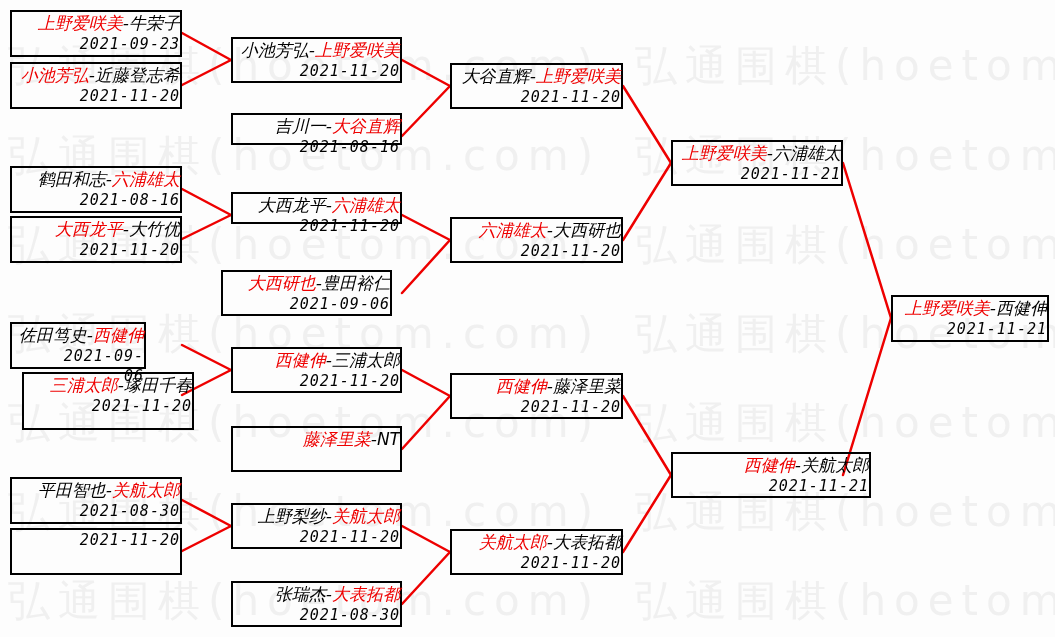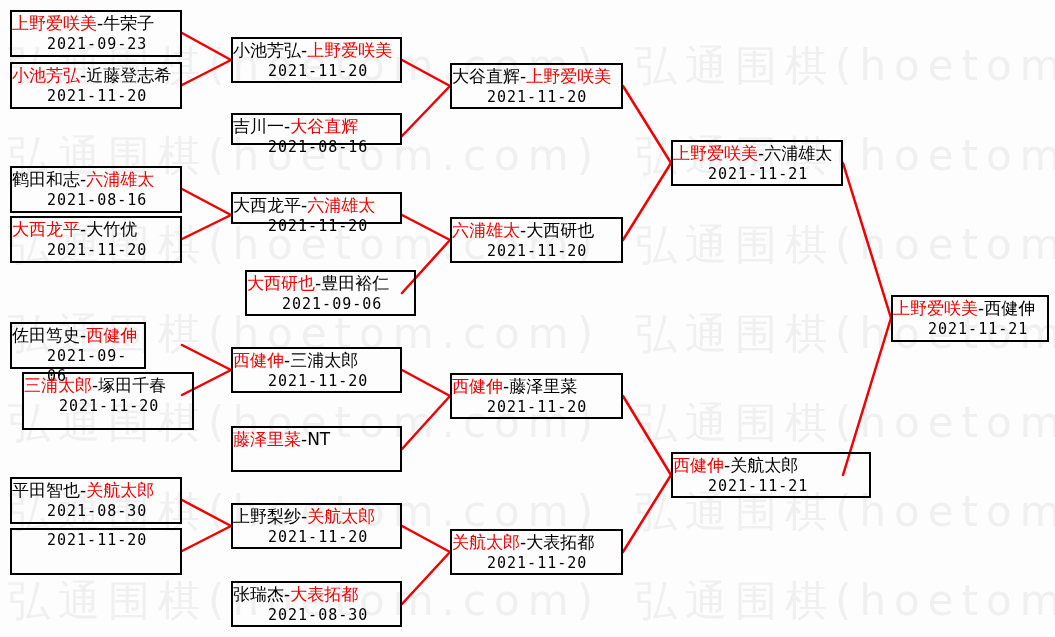--- a/index.html
+++ b/index.html
@@ -17,21 +17,21 @@
     color:var(--wm); font-family:"DejaVu Sans", sans-serif;
   }
   .wm-row .t2{margin-left:34px;}
   
   svg.wires{position:absolute; left:0; top:0; z-index:1;}
   svg.wires line{stroke:var(--red); stroke-width:2.5; stroke-linecap:round;}
   
   .box{
     position:absolute; box-sizing:border-box; z-index:2;
     border:2px solid var(--ink); background:transparent;
-    text-align:left; color:var(--ink);
+    text-align:right; color:var(--ink);font-style:italic;
   }
   .names{font-size:17px; line-height:21px; margin-top:1px; white-space:nowrap;}
   .date{
     font-family:"DejaVu Sans Mono", monospace;
     font-size:15px; line-height:20px; letter-spacing:1px;padding-left:35px;
   }
   .box[data-win="p1"] .p1{color:var(--red);}
   .box[data-win="p2"] .p2{color:var(--red);}
 </style>
 </head>
@@ -111,21 +111,21 @@
     <div class="date">2021-11-20</div>
   </div>
   <div class="box" style="left:231px;top:113px;width:171px;height:32px" data-win="p2">
     <div class="names"><span class="p1">吉川一</span><span class="sep">-</span><span class="p2">大谷直辉</span></div>
     <div class="date">2021-08-16</div>
   </div>
   <div class="box" style="left:231px;top:192px;width:171px;height:32px" data-win="p2">
     <div class="names"><span class="p1">大西龙平</span><span class="sep">-</span><span class="p2">六浦雄太</span></div>
     <div class="date">2021-11-20</div>
   </div>
-  <div class="box" style="left:245px;top:270px;width:171px;height:46px" data-win="p1">
+  <div class="box" style="left:221px;top:270px;width:171px;height:46px" data-win="p1">
     <div class="names"><span class="p1">大西研也</span><span class="sep">-</span><span class="p2">豊田裕仁</span></div>
     <div class="date">2021-09-06</div>
   </div>
   <div class="box" style="left:231px;top:347px;width:171px;height:46px" data-win="p1">
     <div class="names"><span class="p1">西健伸</span><span class="sep">-</span><span class="p2">三浦太郎</span></div>
     <div class="date">2021-11-20</div>
   </div>
   <div class="box" style="left:231px;top:426px;width:171px;height:46px" data-win="p1">
     <div class="names"><span class="p1">藤泽里菜</span><span class="sep">-</span><span class="p2">NT</span></div>
     <div class="date"></div>

